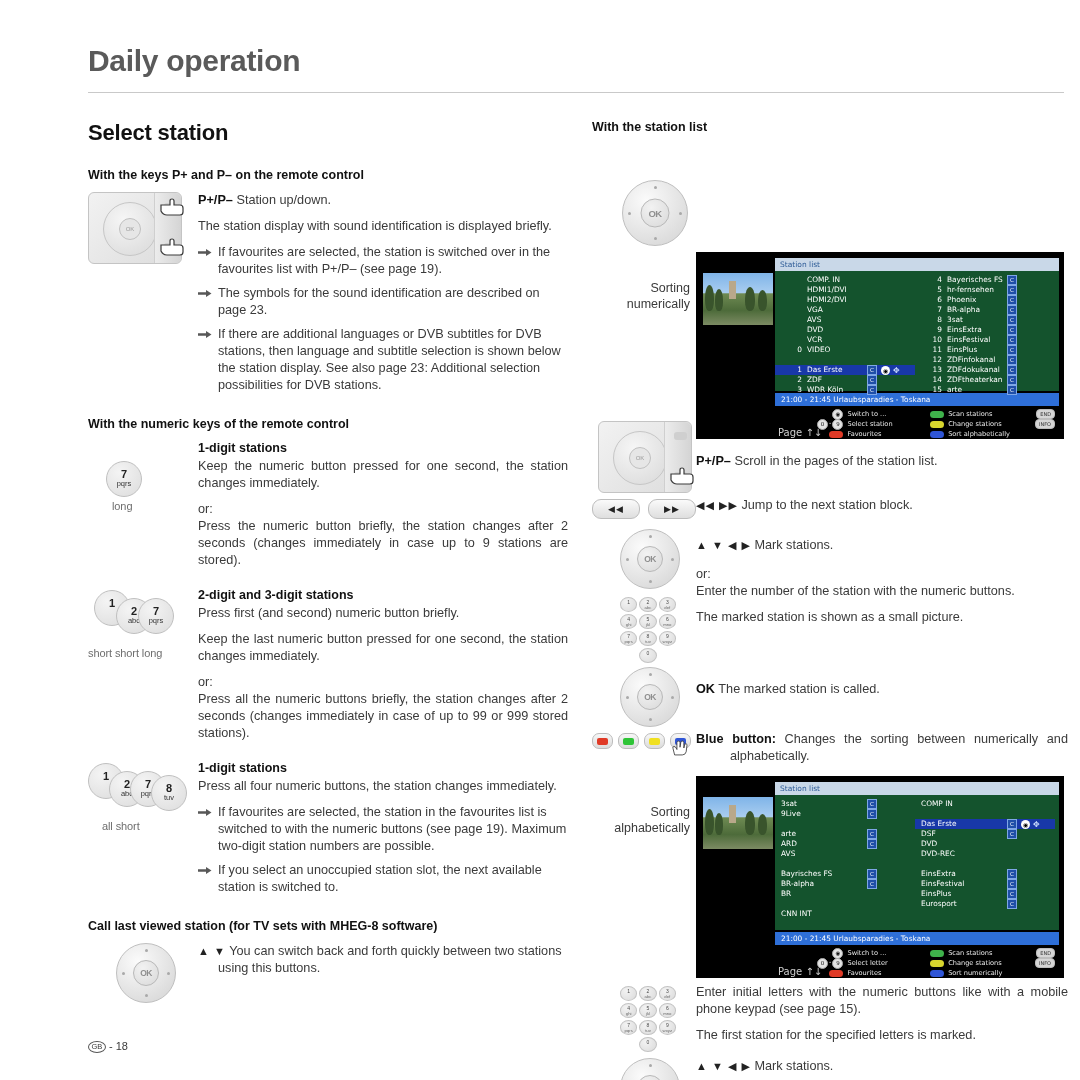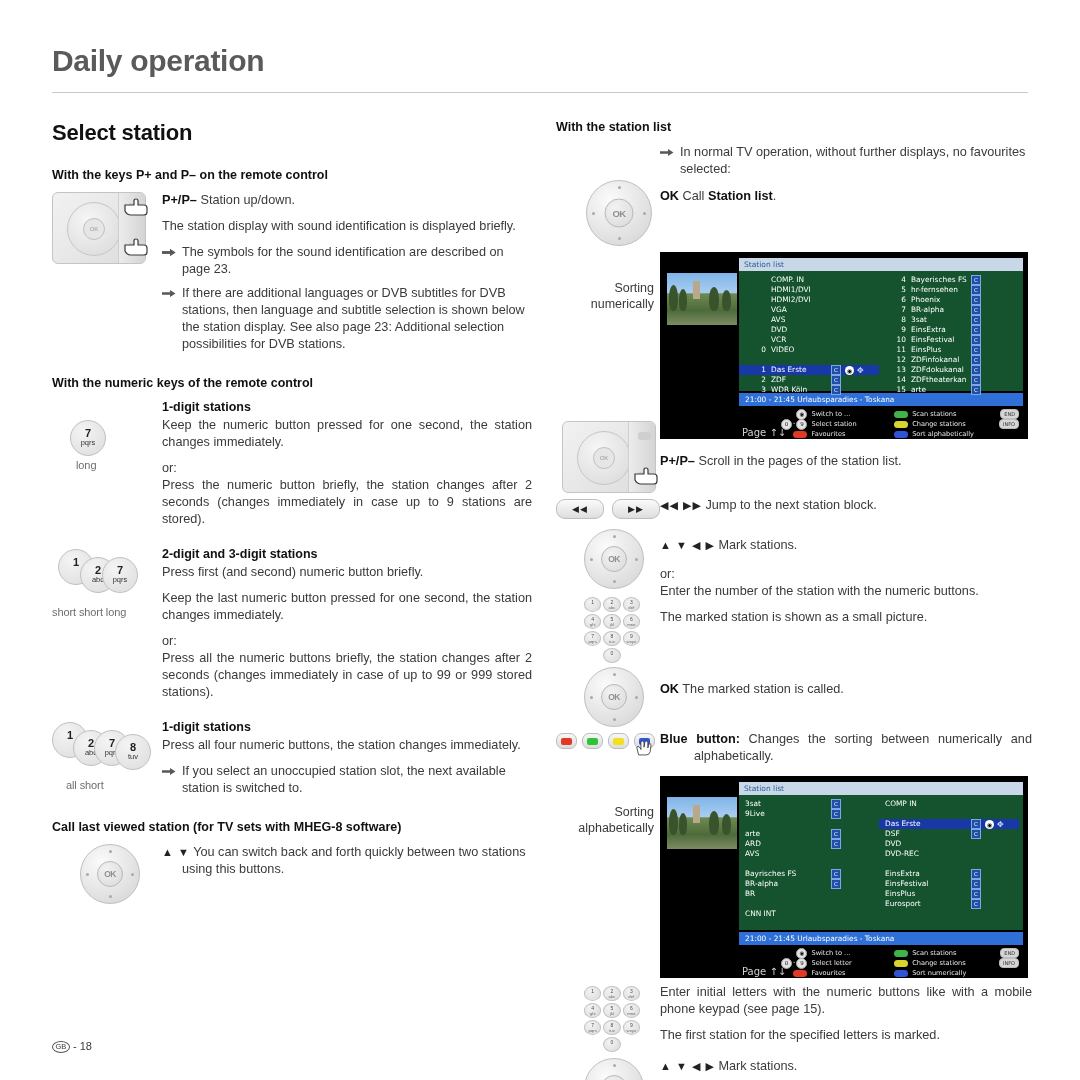--- a/index.html
+++ b/index.html
@@ -4,21 +4,21 @@
 <style>
   html,body{margin:0;padding:0;}
   body{
     width:1080px;height:1080px;
     background:#ffffff;
     font-family:"Liberation Sans", sans-serif;
     color:#1a1a1a;
     position:relative;
     overflow:hidden;
   }
-  .page{position:absolute;inset:0;}
+  .page{position:absolute;inset:0;margin-left:36px;}
 
   
   .page-title{
     position:absolute;left:52px;top:44px;
     font-size:30px;font-weight:bold;color:#5a5a5a;
     letter-spacing:-0.3px;
   }
   .rule{
     position:absolute;left:52px;top:92px;width:976px;height:1px;
     background:#c9c9c9;
@@ -274,20 +274,21 @@
       </div>
       <div class="content">
         <p class="body nj"><b>P+/P–</b><span> Station up/down.</span></p>
         <p class="body">The station display with sound identification is displayed briefly.</p>
 
         <ul class="arrows">
           <li>
             <svg class="ar" viewBox="0 0 14 9">
                 <path d="M0 3.2 h8 V1 L13.5 4.5 L8 8 V5.8 H0 Z" fill="#585858"></path>
               </svg>
+            <span>If favourites are selected, the station is switched over in the favourites list with P+/P– (see page 19).</span>
           </li>
           <li>
             <svg class="ar" viewBox="0 0 14 9">
                 <path d="M0 3.2 h8 V1 L13.5 4.5 L8 8 V5.8 H0 Z" fill="#585858"></path>
               </svg>
             <span>The symbols for the sound identification are described on page 23.</span>
           </li>
           <li>
             <svg class="ar" viewBox="0 0 14 9">
                 <path d="M0 3.2 h8 V1 L13.5 4.5 L8 8 V5.8 H0 Z" fill="#585858"></path>
@@ -368,20 +369,26 @@
         <div class="keycaption" style="padding-left:14px;">all short</div>
       </div>
       <div class="content">
         <h4 class="sub2">1-digit stations</h4>
         <p class="body">Press all four numeric buttons, the station changes immediately.</p>
         <ul class="arrows">
           <li>
             <svg class="ar" viewBox="0 0 14 9">
                 <path d="M0 3.2 h8 V1 L13.5 4.5 L8 8 V5.8 H0 Z" fill="#585858"></path>
               </svg>
+            <span>If favourites are selected, the station in the favourites list is switched to with the numeric buttons (see page 19). Maximum two-digit station numbers are possible.</span>
+          </li>
+          <li>
+            <svg class="ar" viewBox="0 0 14 9">
+                <path d="M0 3.2 h8 V1 L13.5 4.5 L8 8 V5.8 H0 Z" fill="#585858"></path>
+              </svg>
             <span>If you select an unoccupied station slot, the next available station is switched to.</span>
           </li>
         </ul>
       </div>
     </div>
 
     <h3 class="sub" style="margin-top:14px;">Call last viewed station (for TV sets with MHEG-8 software)</h3>
     <div class="row">
       <div class="gutter">
         <div style="padding-left:28px;">
@@ -408,31 +415,20 @@
       <div class="gutter" style="width:104px;flex:0 0 104px;">
         <div style="padding-left:30px;padding-top:36px;">
           <div class="wheel big">
             <div class="dot t"></div>
             <div class="dot b"></div>
             <div class="dot l"></div>
             <div class="dot r"></div>
             <div class="okc">OK</div>
           </div>
         </div>
-      </div>
-      <div class="content">
-        <ul class="arrows">
-          <li>
-            <svg class="ar" viewBox="0 0 14 9">
-                <path d="M0 3.2 h8 V1 L13.5 4.5 L8 8 V5.8 H0 Z" fill="#585858"></path>
-              </svg>
-            <span>In normal TV operation, without further displays, no favourites selected:</span>
-          </li>
-        </ul>
-        <p class="body nj" style="margin-top:10px;"><b>OK</b><span> Call </span><b>Station list</b><span>.</span></p>
       </div>
     </div>
 
     <div style="display:flex;align-items:flex-start;margin-top:6px;">
       <div style="width:104px;flex:0 0 104px;padding-top:28px;padding-right:6px;box-sizing:border-box;">
         <div class="side-label">Sorting<br>numerically</div>
       </div>
       <div class="tv" style="width:366px;height:185px;">
         <div class="thumb">
           <div class="tower" style="left:26px;top:8px;width:7px;height:18px;"></div>

